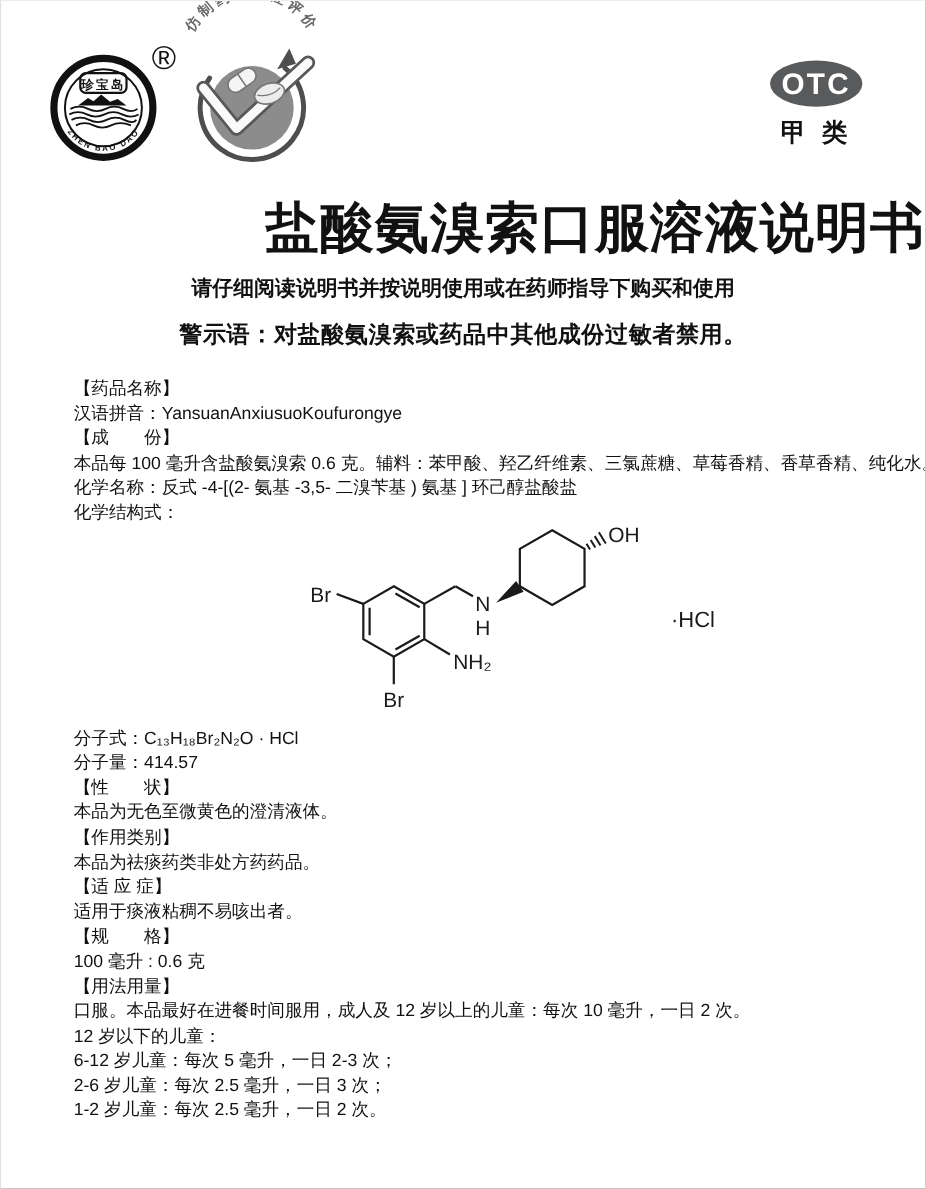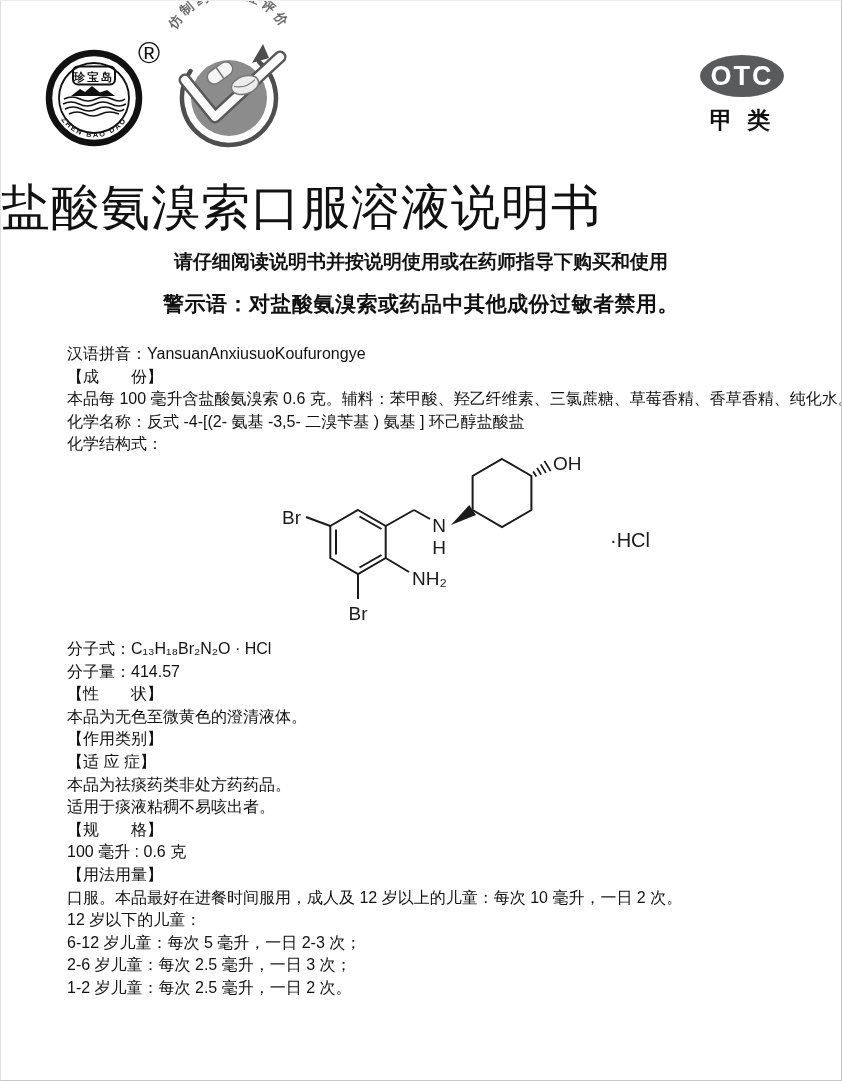--- a/index.html
+++ b/index.html
@@ -4,22 +4,22 @@
 <style>
   html,body{margin:0;padding:0;background:#fff;}
   .page{
     position:relative;width:842px;height:1081px;background:#ffffff;
     box-sizing:border-box;overflow:hidden;color:#111;
     font-family:"Liberation Sans",sans-serif;
     border-top:1px solid #ededed;border-left:1px solid #e0e0e0;
     border-right:1px solid #c6c6c6;border-bottom:1px solid #c6c6c6;
   }
   .title{
-    position:absolute;top:174px;left:0;width:100%;text-align:left;
-    font-size:49px;font-weight:400;letter-spacing:1px;white-space:nowrap;
+    position:absolute;top:174px;left:0;width:100%;text-align:right;
+    font-size:49px;font-weight:700;letter-spacing:1px;white-space:nowrap;
   }
   .subtitle{
     position:absolute;top:248px;left:0;width:100%;text-align:center;
     font-size:19px;font-weight:700;white-space:nowrap;
   }
   .warning{
     position:absolute;top:289px;left:0;width:100%;text-align:center;
     font-size:21px;font-weight:700;letter-spacing:0.5px;white-space:nowrap;
   }
   .body-text{position:absolute;top:342px;left:66px;right:10px;}
@@ -85,20 +85,21 @@
       <text x="741" y="127" text-anchor="middle" font-size="23" font-weight="700" letter-spacing="4" fill="#111">甲 类</text>
     </g>
   </svg>
 
   <div class="title">盐酸氨溴索口服溶液说明书</div>
   <div class="subtitle">请仔细阅读说明书并按说明使用或在药师指导下购买和使用</div>
   <div class="warning">警示语：对盐酸氨溴索或药品中其他成份过敏者禁用。</div>
 
   <div class="body-text">
     <div>
+        <p>【药品名称】</p>
         <p>汉语拼音：YansuanAnxiusuoKoufurongye</p>
         <p>【成　　份】</p>
         <p>本品每 100 毫升含盐酸氨溴索 0.6 克。辅料：苯甲酸、羟乙纤维素、三氯蔗糖、草莓香精、香草香精、纯化水。</p>
         <p>化学名称：反式 -4-[(2- 氨基 -3,5- 二溴苄基 ) 氨基 ] 环己醇盐酸盐</p>
         <p>化学结构式：</p>
       </div>
 
     <div class="structure">
       <svg class="mol" width="420" height="195" viewBox="0 0 420 195">
         <g stroke="#1a1a1a" stroke-width="2" fill="none">
@@ -135,22 +136,22 @@
         <text x="348" y="104" font-size="20" fill="#1a1a1a">·HCl</text>
       </svg>
     </div>
 
     <div>
         <p>分子式：C₁₃H₁₈Br₂N₂O · HCl</p>
         <p>分子量：414.57</p>
         <p>【性　　状】</p>
         <p>本品为无色至微黄色的澄清液体。</p>
         <p>【作用类别】</p>
+        <p>本品为祛痰药类非处方药药品。</p>
         <p>【适 应 症】</p>
-        <p>本品为祛痰药类非处方药药品。</p>
         <p>适用于痰液粘稠不易咳出者。</p>
         <p>【规　　格】</p>
         <p>100 毫升 : 0.6 克</p>
         <p>【用法用量】</p>
         <p>口服。本品最好在进餐时间服用，成人及 12 岁以上的儿童：每次 10 毫升，一日 2 次。</p>
         <p>12 岁以下的儿童：</p>
         <p>6-12 岁儿童：每次 5 毫升，一日 2-3 次；</p>
         <p>2-6 岁儿童：每次 2.5 毫升，一日 3 次；</p>
         <p>1-2 岁儿童：每次 2.5 毫升，一日 2 次。</p>
       </div>

